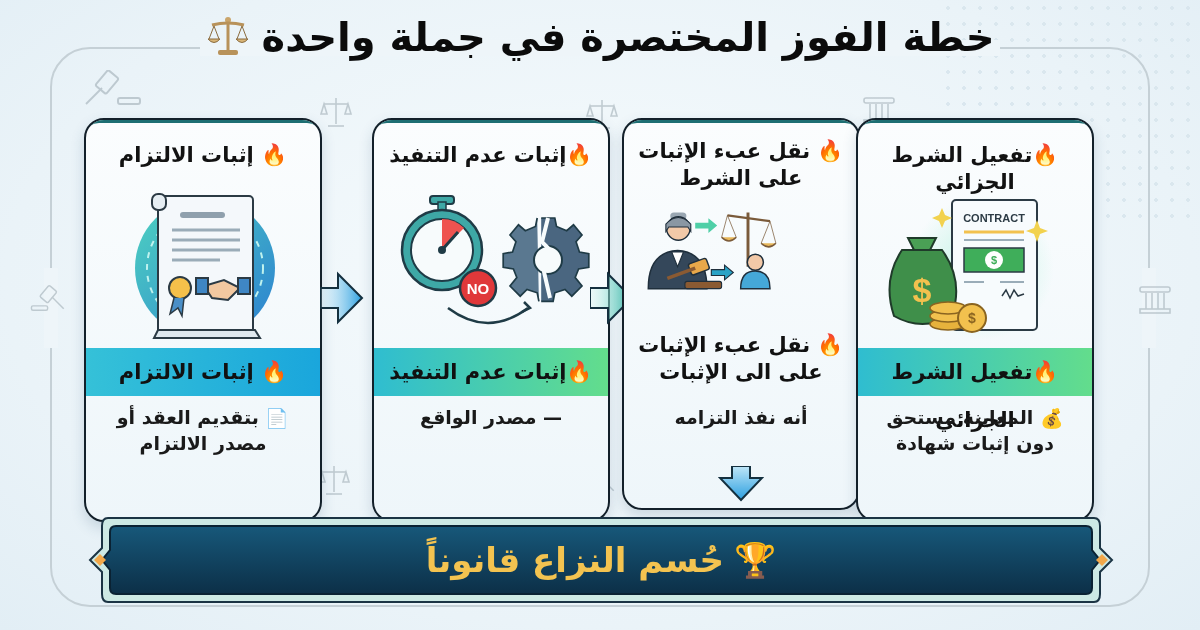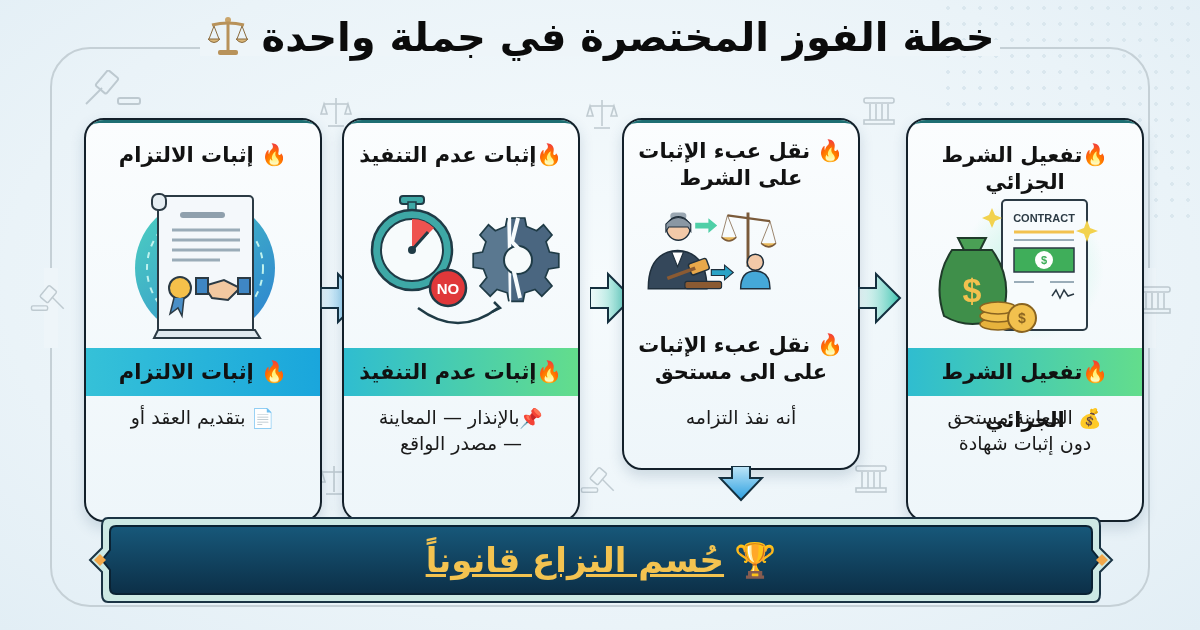--- a/index.html
+++ b/index.html
@@ -52,39 +52,39 @@
   .illus { position: absolute; left: 14px; right: 14px; top: 70px; height: 150px; }
   .band {
     position: absolute; left: 0; right: 0; top: 228px; height: 48px;
     direction: rtl; text-align: center; font-weight: bold; font-size: 21px; color: #111;
     line-height: 48px;
   }
   .band.blue { background: linear-gradient(90deg, #35c1d8, #1aa6dc); }
   .band.green { background: linear-gradient(90deg, #2fbdd0, #63dd8c); }
   .desc {
     position: absolute; left: 10px; right: 10px; top: 285px;
-    direction: rtl; text-align: center; font-size: 19px; font-weight: normal; color: #1a1a1a; line-height: 1.35;
+    direction: rtl; text-align: center; font-size: 19px; font-weight: bold; color: #1a1a1a; line-height: 1.35;
   }
   .card3-title2 {
     position: absolute; top: 212px; left: 10px; right: 10px; direction: rtl; text-align: center;
     font-weight: bold; font-size: 21px; color: #111; line-height: 1.3;
   }
   .card3-desc { top: 285px; }
 
   .arrow { position: absolute; width: 44px; height: 60px; }
 
   .banner {
     position: absolute; left: 86px; top: 514px; width: 1030px; height: 92px;
   }
   .banner-text {
     position: absolute; left: 0; right: 0; top: 0; height: 92px; line-height: 92px;
     direction: rtl; text-align: center; font-size: 34px; font-weight: bold; color: #fff;
     display: flex; align-items: center; justify-content: center; gap: 10px;
   }
-  .banner-text .gold { color: #f3c350; text-decoration: underline; }
+  .banner-text .gold { color: #f3c350; }
   .emoji { display: inline-block; vertical-align: middle; }
 </style>
 </head>
 <body>
 
 <div class="dots"></div>
 <div class="frame"></div>
 <div class="frame-gap-top"></div>
 <div class="frame-gap-l"></div>
 <div class="frame-gap-r"></div>
@@ -187,34 +187,35 @@
     <circle cx="80" cy="98" r="11" fill="#f5c04a" stroke="#2b3a44" stroke-width="2"></circle>
     <path d="M74 108 L70 124 L78 118 L82 126 L84 108" fill="#4a8fc7" stroke="#2b3a44" stroke-width="1.5"></path>
     <path d="M104 96 L124 90 L140 98 L128 110 L112 108 Z" fill="#f2c8a0" stroke="#2b3a44" stroke-width="2"></path>
     <rect x="96" y="88" width="12" height="16" fill="#3f86c4" stroke="#2b3a44" stroke-width="2"></rect>
     <rect x="138" y="88" width="12" height="16" fill="#3f86c4" stroke="#2b3a44" stroke-width="2"></rect>
     <path d="M58 140 L155 140 L160 148 L54 148 Z" fill="#dfe8ee" stroke="#2b3a44" stroke-width="2"></path>
   </svg>
   <div class="band blue">🔥 إثبات الالتزام</div>
   <div class="desc">
     <div><span class="emoji">📄</span> <span>بتقديم العقد أو</span></div>
+    <div>مصدر الالتزام</div>
   </div>
 </div>
 
 <svg class="arrow" style="left:320px;top:268px" viewBox="0 0 44 60">
   <defs>
       <linearGradient id="a1" x1="0" x2="1">
         <stop offset="0" stop-color="#bfe6f7" stop-opacity=".2"></stop>
         <stop offset="1" stop-color="#2b9fe0"></stop>
       </linearGradient>
     </defs>
   <path d="M0 20 L18 20 L18 6 L42 30 L18 54 L18 40 L0 40 Z" fill="url(#a1)" stroke="#14303f" stroke-width="2"></path>
 </svg>
 
-<div class="card" style="left:342px;">
+<div class="card" style="left:372px;">
   <div class="card-title">🔥إثبات عدم التنفيذ</div>
   <svg class="illus" viewBox="0 0 210 150">
     <rect x="42" y="6" width="24" height="8" rx="3" fill="#3ea8a6" stroke="#1f3b46" stroke-width="2"></rect>
     <rect x="50" y="12" width="8" height="8" fill="#3ea8a6" stroke="#1f3b46" stroke-width="1.5"></rect>
     <circle cx="54" cy="60" r="40" fill="#3ea8a6" stroke="#1f3b46" stroke-width="2.5"></circle>
     <circle cx="54" cy="60" r="31" fill="#f7fbfc" stroke="#1f3b46" stroke-width="2"></circle>
     <path d="M54 60 L54 29 A31 31 0 0 1 76 38 Z" fill="#ef5350"></path>
     <line x1="54" y1="60" x2="70" y2="42" stroke="#1f3b46" stroke-width="3"></line>
     <circle cx="54" cy="60" r="4" fill="#1f3b46"></circle>
     <circle cx="90" cy="98" r="18" fill="#e0383a" stroke="#1f3b46" stroke-width="2.5"></circle>
@@ -223,36 +224,35 @@
       <path d="M-8 -40 L8 -40 L10 -30 L22 -25 L30 -32 L40 -20 L33 -12 L37 0 L48 2 L48 18 L36 20 L32 30 L40 40 L28 52 L20 44 L8 48 L6 58 L-8 58" fill="#4a6680" stroke="#1f3b46" stroke-width="2" transform="scale(.85)"></path>
       <path d="M-8 -40 L-10 -30 L-22 -25 L-30 -32 L-40 -20 L-33 -12 L-37 0 L-48 2 L-48 18 L-36 20 L-32 30 L-40 40 L-28 52 L-20 44 L-8 48 L-6 58" fill="#5a7890" stroke="#1f3b46" stroke-width="2" transform="translate(-4 0) scale(.85)"></path>
       <circle cx="0" cy="8" r="14" fill="#f7fbfc" stroke="#1f3b46" stroke-width="2"></circle>
       <path d="M0 -34 L-6 -10 L4 0 L-4 20 L2 46" stroke="#f7fbfc" stroke-width="4" fill="none"></path>
     </g>
     <path d="M60 118 Q100 148 140 118" stroke="#1f3b46" stroke-width="2.5" fill="none"></path>
     <path d="M136 112 L142 118 L134 122" stroke="#1f3b46" stroke-width="2.5" fill="none"></path>
   </svg>
   <div class="band green">🔥إثبات عدم التنفيذ</div>
   <div class="desc">
-    <div><span class="emoji">📌</span><span>بالإنذار — المعاينة</span></div>
     <div>— مصدر الواقع</div>
   </div>
 </div>
 
 <svg class="arrow" style="left:590px;top:268px" viewBox="0 0 44 60">
   <defs>
       <linearGradient id="a2" x1="0" x2="1">
         <stop offset="0" stop-color="#c7f0e8" stop-opacity=".2"></stop>
         <stop offset="1" stop-color="#3cc4b0"></stop>
       </linearGradient>
     </defs>
   <path d="M0 20 L18 20 L18 6 L42 30 L18 54 L18 40 L0 40 Z" fill="url(#a2)" stroke="#14303f" stroke-width="2"></path>
 </svg>
 
-<div class="card" style="left:622px; height:352px;">
+<div class="card" style="left:622px; height:392px;">
   <div class="card-title" style="top:18px;">
     <div>🔥 نقل عبء الإثبات</div>
     <div>على الشرط</div>
   </div>
   <svg class="illus" viewBox="0 0 210 150" style="top:88px;height:110px;">
     <path d="M14 110 Q14 60 54 58 Q94 60 94 110 Z" fill="#34475a" stroke="#1f2f3c" stroke-width="2"></path>
     <path d="M46 60 L54 80 L62 60 Z" fill="#fff" stroke="#1f2f3c" stroke-width="1.5"></path>
     <rect x="44" y="6" width="22" height="10" rx="5" fill="#9aa7b2"></rect>
     <circle cx="55" cy="28" r="16" fill="#f2c9a8" stroke="#1f2f3c" stroke-width="2"></circle>
     <path d="M38 22 Q55 4 72 22 L72 32 L68 26 L42 26 L38 32 Z" fill="#8a97a3" stroke="#1f2f3c" stroke-width="1.5"></path>
@@ -267,21 +267,21 @@
       <line x1="122" y1="10" x2="134" y2="40" stroke="#7a5a3a"></line>
     <path d="M168 48 Q178 58 188 48" fill="#e7b75a" stroke="#7a5a3a" stroke-width="2"></path>
     <line x1="180" y1="18" x2="168" y2="48" stroke="#7a5a3a"></line>
       <line x1="180" y1="18" x2="188" y2="48" stroke="#7a5a3a"></line>
     <path d="M100 84 L118 84 L118 78 L130 88 L118 98 L118 92 L100 92 Z" fill="#2aa3c6" stroke="#1f2f3c" stroke-width="1.5"></path>
     <circle cx="160" cy="74" r="11" fill="#f2c9a8" stroke="#1f2f3c" stroke-width="2"></circle>
     <path d="M140 110 Q140 86 160 86 Q180 86 180 110 Z" fill="#45a8d8" stroke="#1f2f3c" stroke-width="2"></path>
   </svg>
   <div class="card3-title2">
     <div>🔥 نقل عبء الإثبات</div>
-    <div>على الى مستحق</div>
+    <div>على الى الإثبات</div>
   </div>
   <div class="desc card3-desc">
     <div>أنه نفذ التزامه</div>
   </div>
 </div>
 
 <svg style="position:absolute;left:718px;top:466px" width="46" height="36" viewBox="0 0 46 36">
   <defs>
       <linearGradient id="a4" x1="0" y1="0" x2="0" y2="1">
         <stop offset="0" stop-color="#bfe6f7"></stop>
@@ -294,21 +294,21 @@
 <svg class="arrow" style="left:858px;top:268px" viewBox="0 0 44 60">
   <defs>
       <linearGradient id="a3" x1="0" x2="1">
         <stop offset="0" stop-color="#c7f0e8" stop-opacity=".2"></stop>
         <stop offset="1" stop-color="#3cc4b0"></stop>
       </linearGradient>
     </defs>
   <path d="M0 20 L18 20 L18 6 L42 30 L18 54 L18 40 L0 40 Z" fill="url(#a3)" stroke="#14303f" stroke-width="2"></path>
 </svg>
 
-<div class="card" style="left:906px;">
+<div class="card" style="left:856px;">
   <div class="card-title">🔥تفعيل الشرط الجزائي</div>
   <svg class="illus" viewBox="0 0 210 150">
     <defs>
         <radialGradient id="gl" cx=".5" cy=".5" r=".5">
           <stop offset="0" stop-color="#bff3e2"></stop>
           <stop offset="1" stop-color="#bff3e2" stop-opacity="0"></stop>
         </radialGradient>
       </defs>
     <circle cx="110" cy="78" r="72" fill="url(#gl)"></circle>
     <rect x="80" y="10" width="85" height="130" rx="4" fill="#f7fbfd" stroke="#2b3a44" stroke-width="2"></rect>

